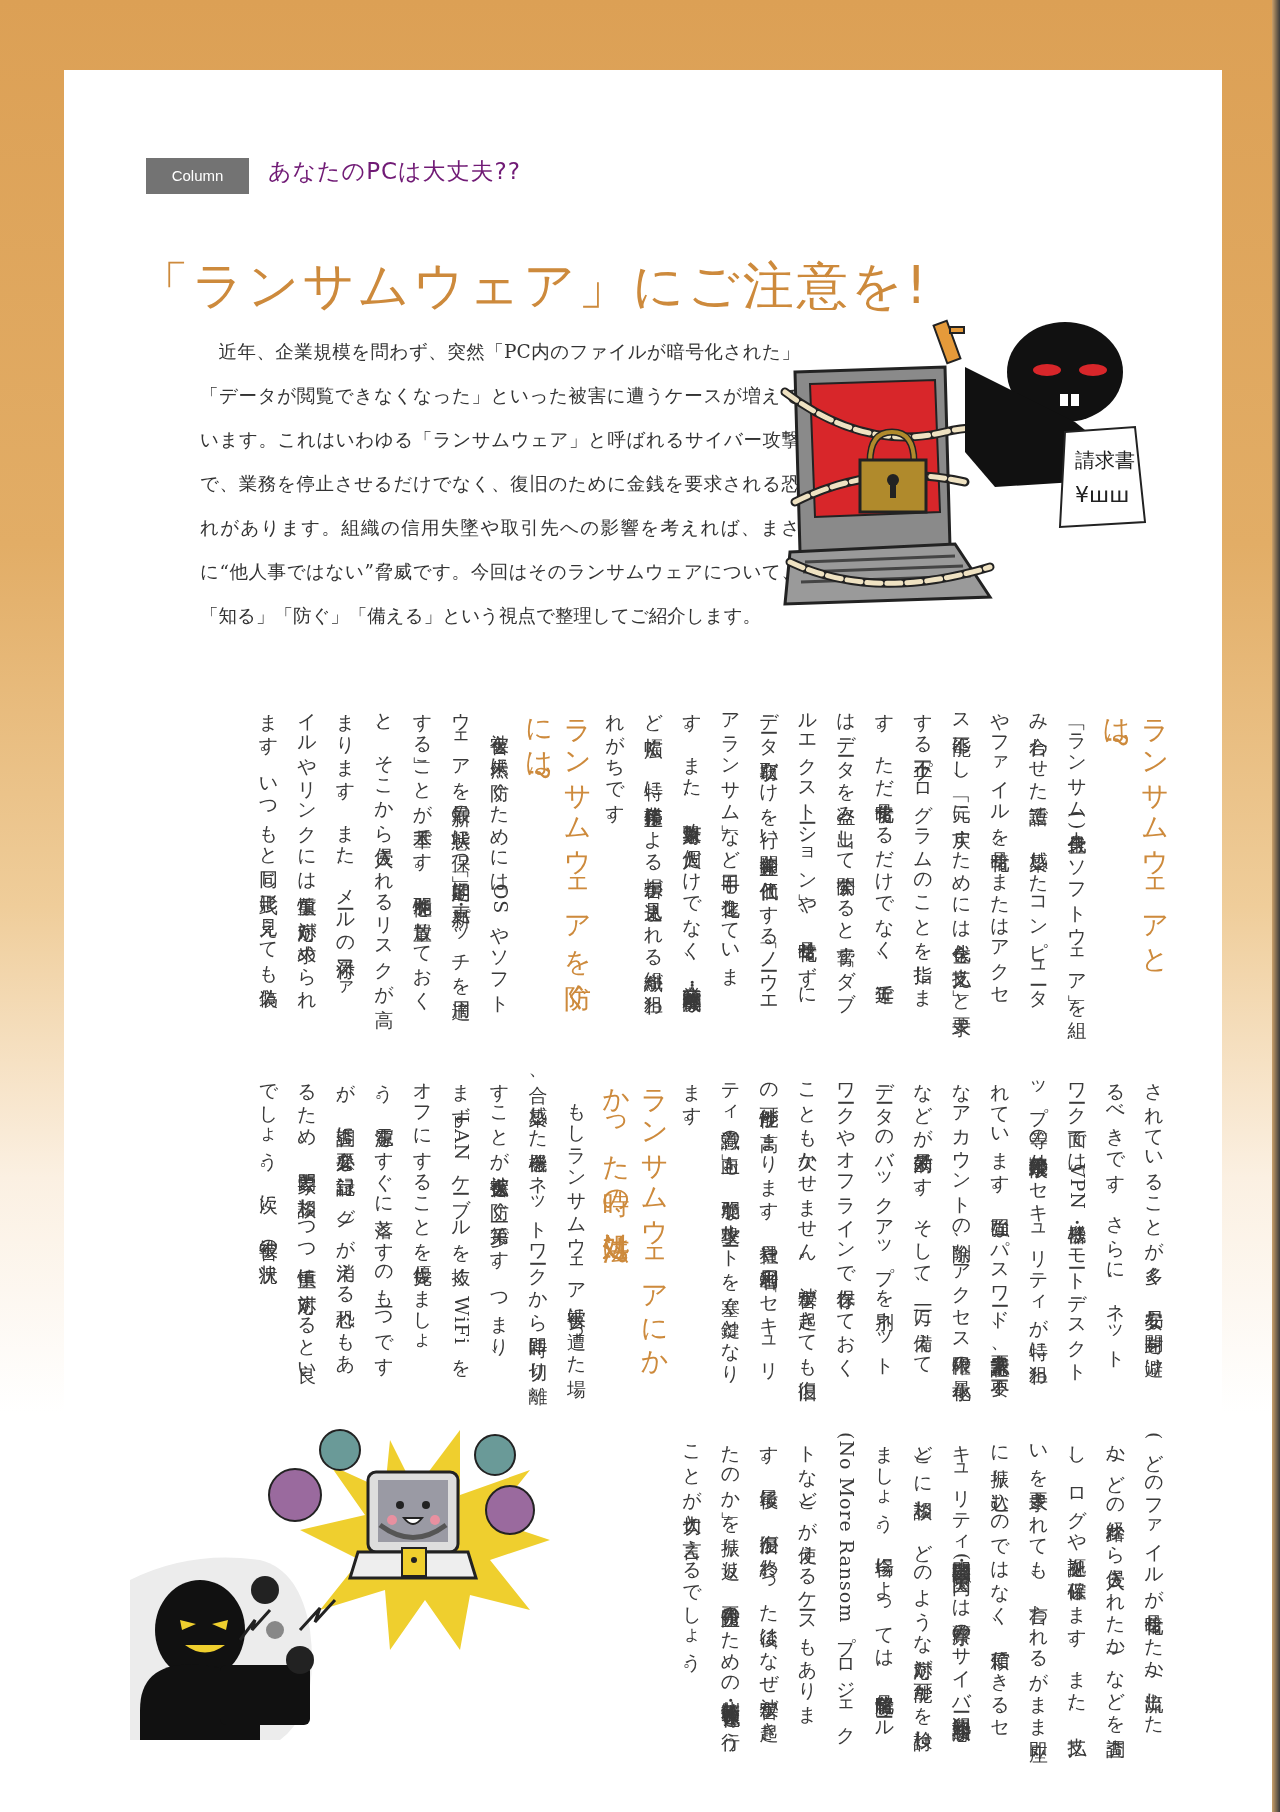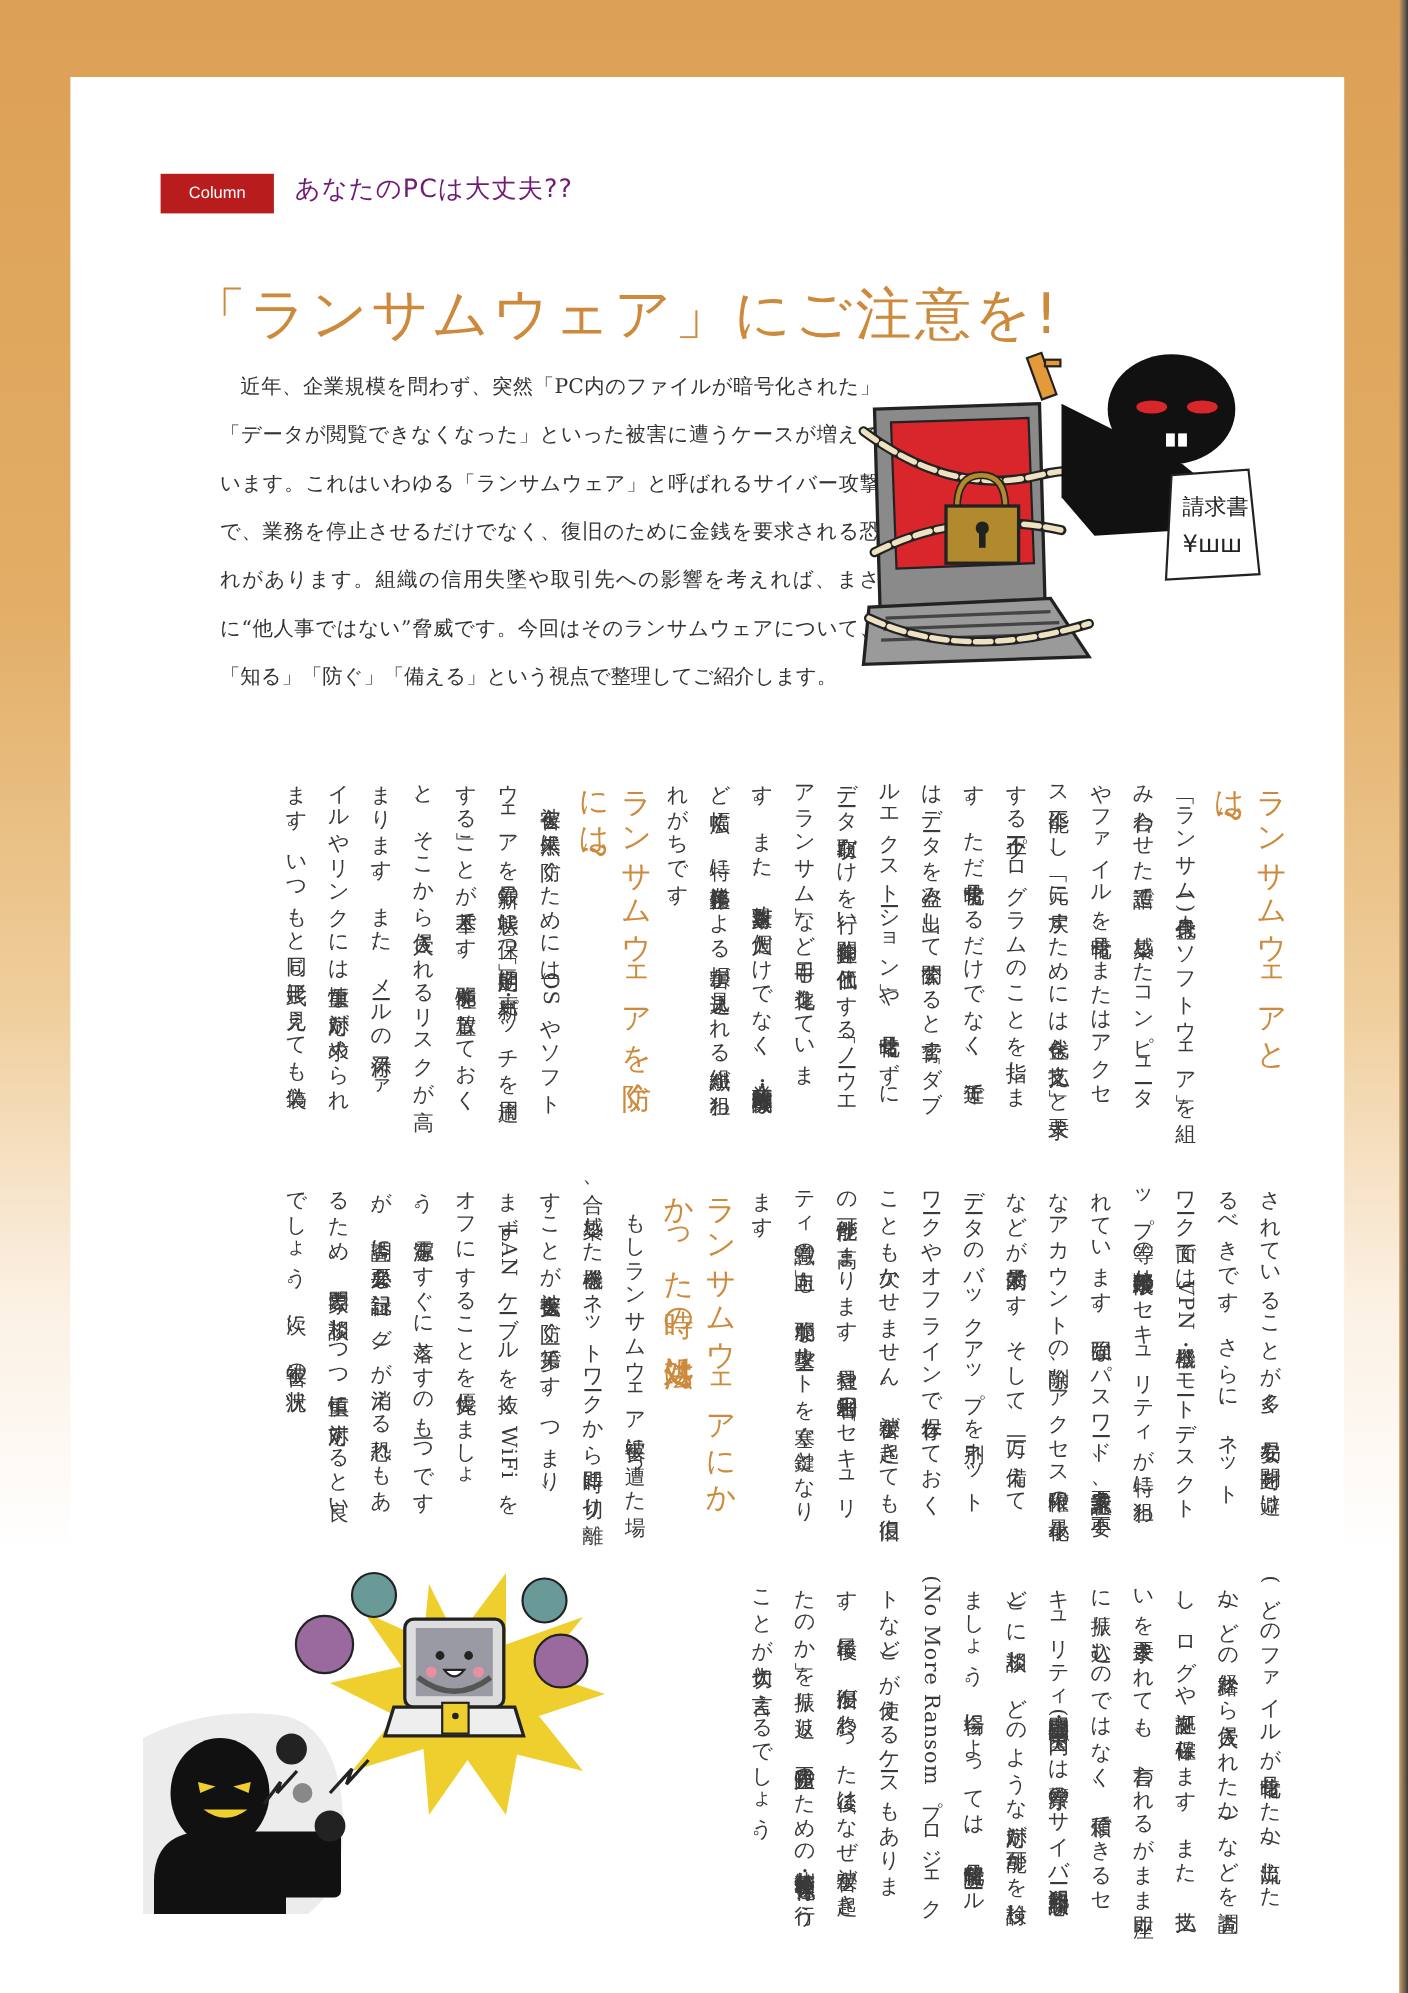--- a/index.html
+++ b/index.html
@@ -5,24 +5,24 @@
   html,body{margin:0;padding:0;}
   body{
     width:1280px;height:1812px;overflow:hidden;position:relative;
     background:linear-gradient(to bottom,#dca055 0%,#e2ad66 30%,#efcd9a 50%,#fbf0e2 65%,#ffffff 78%,#ffffff 100%);
     font-family:"DejaVu Serif","Liberation Serif",serif;
     color:#333;
   }
   .edge-right{position:absolute;right:0;top:0;width:8px;height:1812px;
     background:linear-gradient(to right,#caa06a,#3a3a3a);}
   .sheet{position:absolute;left:64px;top:70px;width:1158px;height:1742px;background:#fff;}
-  .col-badge{position:absolute;left:146px;top:158px;width:103px;height:36px;background:#b91c1c;
+  .col-badge{position:absolute;left:146px;top:158px;width:103px;height:36px;background:#737373;
     color:#fff;font-family:"Liberation Sans",sans-serif;font-size:15px;line-height:36px;text-align:center;}
   .kicker{position:absolute;left:268px;top:156px;font-family:"DejaVu Sans",sans-serif;font-size:23px;color:#701a75;letter-spacing:1px;}
-  .title{position:absolute;left:138px;top:218px;font-family:"DejaVu Sans",sans-serif;font-size:51px;color:#cd8a3c;letter-spacing:3px;font-weight:normal;margin-left:35px;}
+  .title{position:absolute;left:138px;top:218px;font-family:"DejaVu Sans",sans-serif;font-size:51px;color:#cd8a3c;letter-spacing:3px;font-weight:normal;}
   .intro{position:absolute;left:152px;top:330px;width:600px;font-size:18.5px;line-height:44px;color:#333;text-align:justify;margin-left:48px;}
   .intro p{margin:0;text-indent:1em;}
   .illust1{position:absolute;left:775px;top:312px;width:380px;height:300px;}
   .band{position:absolute;writing-mode:vertical-rl;font-size:19px;line-height:38.5px;color:#3a3a3a;letter-spacing:1px;}
   .band p{margin:0;text-indent:1em;}
   .band .h{color:#cd8a3c;font-size:27px;line-height:38px;font-family:"DejaVu Sans",sans-serif;letter-spacing:2px;margin-left:44px;margin-right:6px;}
   .band1{right:106px;top:700px;height:310px;width:1030px;}
   .band2{right:106px;top:1070px;height:310px;width:1030px;}
   .band3{right:106px;top:1432px;height:310px;width:460px;}
   .illust2{position:absolute;left:130px;top:1410px;width:430px;height:330px;}

